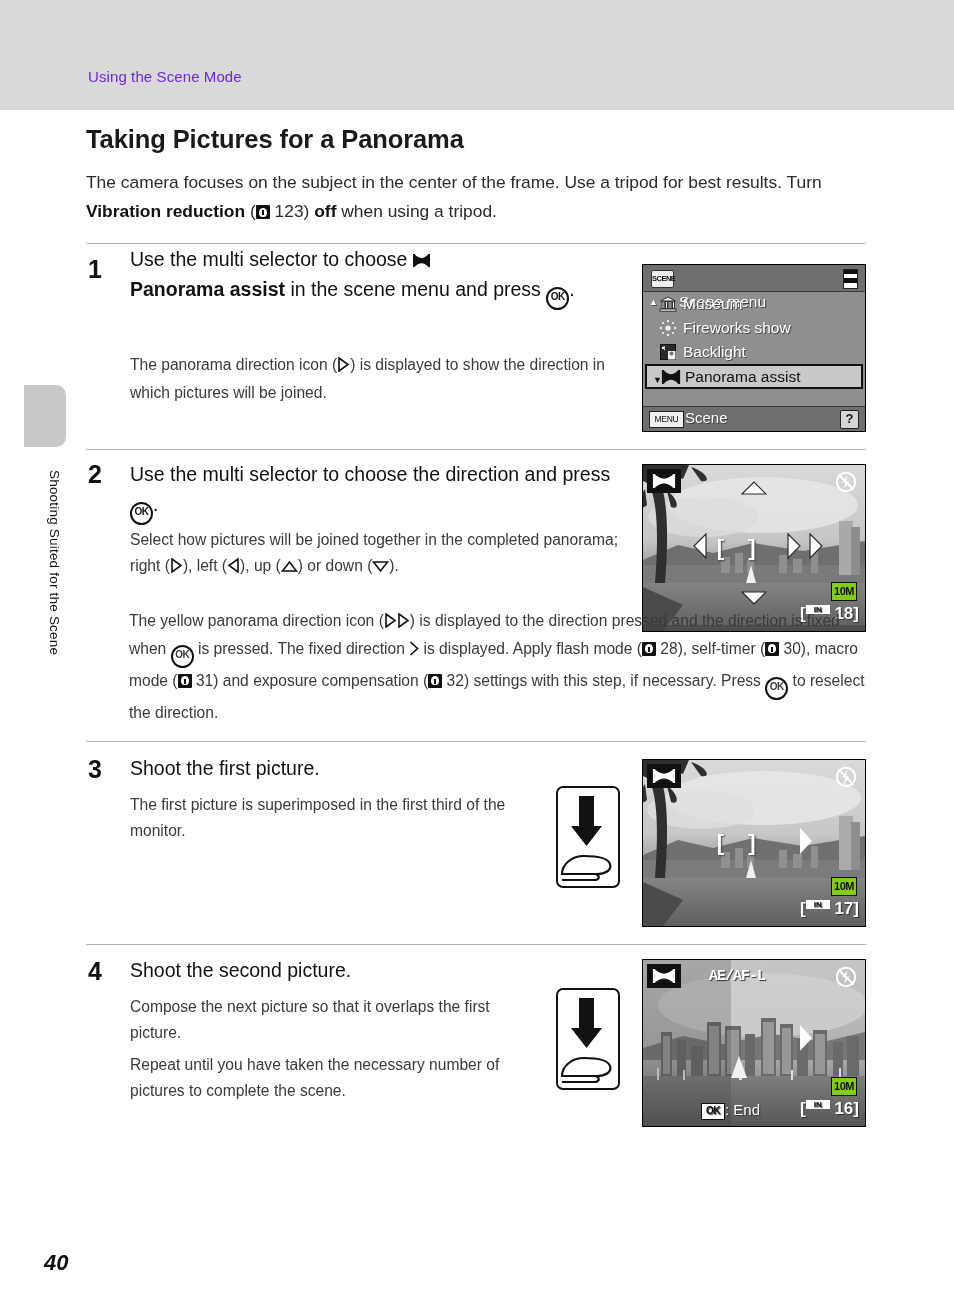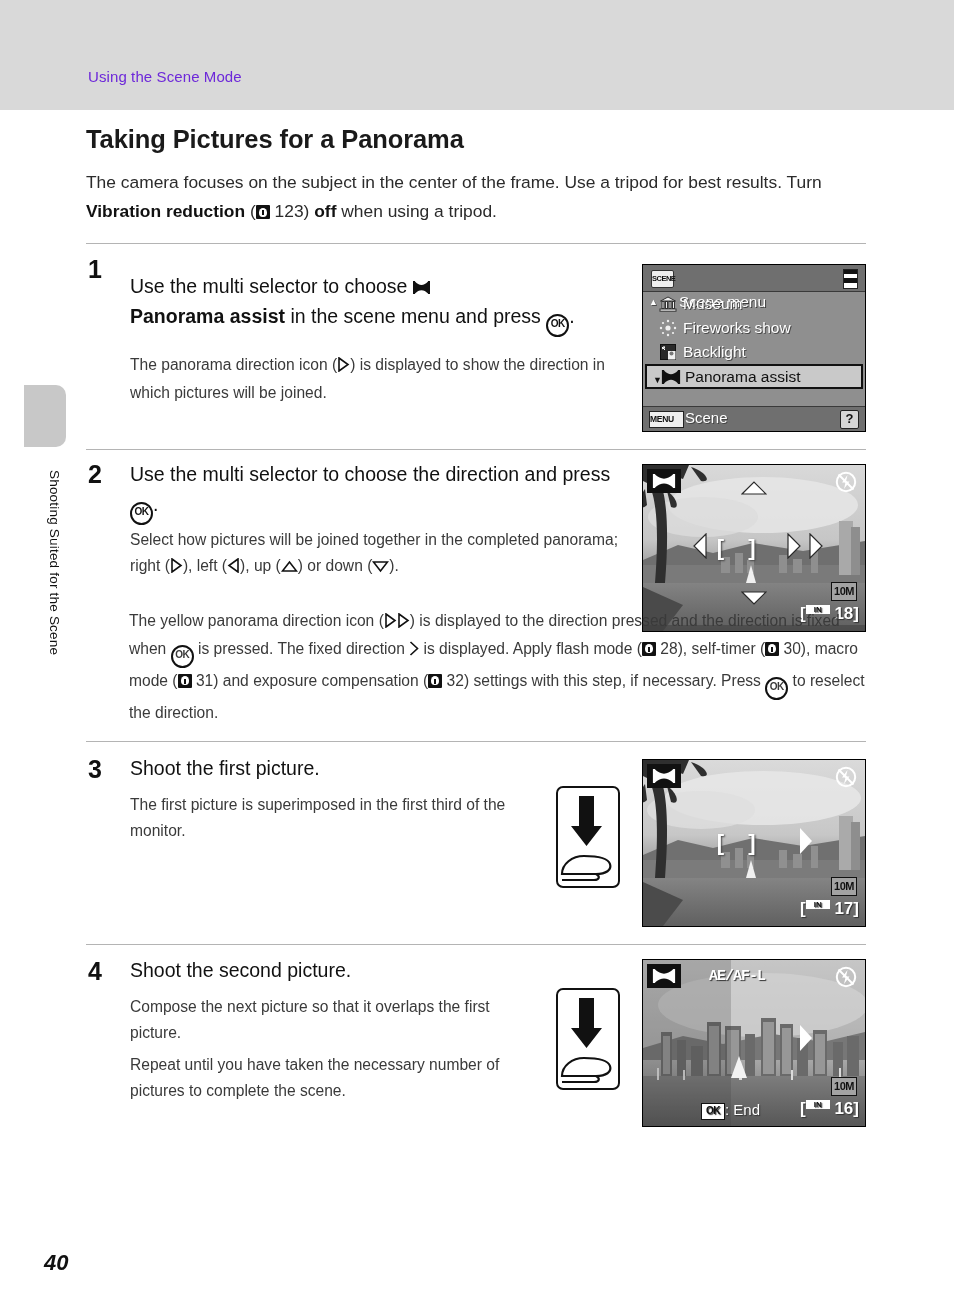--- a/index.html
+++ b/index.html
@@ -105,41 +105,41 @@
   }
   .mi{position:absolute;left:16px;top:3px;width:18px;height:18px;}
   .menu-row.sel .mi{left:14px;top:2px;}
   .caret{position:absolute;left:6px;font-size:9px;color:#fff;}
   .menu-bot{
     position:absolute;left:0;bottom:0;width:222px;height:24px;background:#6f6f6f;
     border-top:1px solid #3a3a3a;
   }
   .menu-badge{
     position:absolute;left:6px;top:4px;width:33px;height:15px;background:#efefef;
-    border:1px solid #222;font-size:8.5px;font-weight:bold;color:#111;
-    text-align:left;line-height:14px;letter-spacing:-.3px;
+    border:1px solid #222;font-size:8.5px;font-weight:normal;color:#111;
+    text-align:center;line-height:14px;letter-spacing:-.3px;
   }
   .menu-exit{
     position:absolute;left:42px;top:2px;font-size:15px;color:#fff;text-shadow:1px 1px 0 #444;
   }
   .help-q{
     position:absolute;right:6px;top:3px;width:17px;height:17px;background:#d6d6d6;
     border:1px solid #222;border-radius:2px;font-size:13px;font-weight:bold;
     color:#111;text-align:center;line-height:16px;
   }
   
   .photo-shot{width:222px;height:166px;}
   .sky{position:absolute;left:0;top:0;width:100%;height:100%;}
   .ov-pano{
     position:absolute;left:4px;top:4px;width:34px;height:24px;background:#111;
     display:flex;align-items:center;justify-content:center;
   }
   .ov-flash{position:absolute;right:8px;top:6px;width:22px;height:22px;}
   .ov-size{
-    position:absolute;right:8px;bottom:30px;width:24px;height:17px;background:#a3a3a3;
+    position:absolute;right:8px;bottom:30px;width:24px;height:17px;background:#84cc16;
     border:1px solid #111;color:#111;font-size:11px;font-weight:bold;text-align:center;
     line-height:16px;letter-spacing:-.5px;
   }
   .ov-count{
     position:absolute;right:6px;bottom:7px;font-size:17px;font-weight:bold;color:#fff;
     text-shadow:1px 1px 1px #333;letter-spacing:0;
   }
   .ov-count .in{font-size:8px;vertical-align:7px;background:#fff;color:#111;padding:0 8px;}
   .ov-brk{font-size:17px;color:#fff;text-shadow:1px 1px 1px #333;}
   .ov-focus{
@@ -187,21 +187,21 @@
 <div class="intro">
   <span>The camera focuses on the subject in the center of the frame. Use a tripod for best results. Turn </span><b>Vibration reduction</b><span> (</span><span class="g-book"></span> <span>123</span><span>) </span><b>off</b><span> when using a tripod.</span>
 </div>
 
 <div class="divider" style="top:243px"></div>
 <div class="divider" style="top:449px"></div>
 <div class="divider" style="top:741px"></div>
 <div class="divider" style="top:944px"></div>
 
 <div class="step-num" style="left:88px;top:255px">1</div>
-<div class="step-head" style="left:130px;top:272px;width:490px">
+<div class="step-head" style="left:130px;top:245px;width:490px">
   <span>Use the multi selector to choose </span><span class="g-pano"><svg width="17" height="15" viewBox="0 0 17 15">
         <path d="M1 1 L1 14 M16 1 L16 14" stroke="#111" stroke-width="2"></path>
         <path d="M2 1.5 C6 6, 11 6, 15 1.5 L15 13.5 C11 9, 6 9, 2 13.5 Z" fill="#111"></path>
       </svg></span><br>
   <b>Panorama assist</b><span> in the scene menu and press </span><span class="g-ok">OK</span><span>.</span>
 </div>
 <div class="step-body" style="left:130px;top:352px;width:490px">
   <span>The panorama direction icon (</span><span class="tri"><svg width="13" height="15" viewBox="0 0 13 15">
         <path d="M2 1 L11 7.5 L2 14 Z" fill="none" stroke="#111" stroke-width="1.6"></path>
       </svg></span><span>) is displayed to show the direction in which pictures will be joined.</span>

